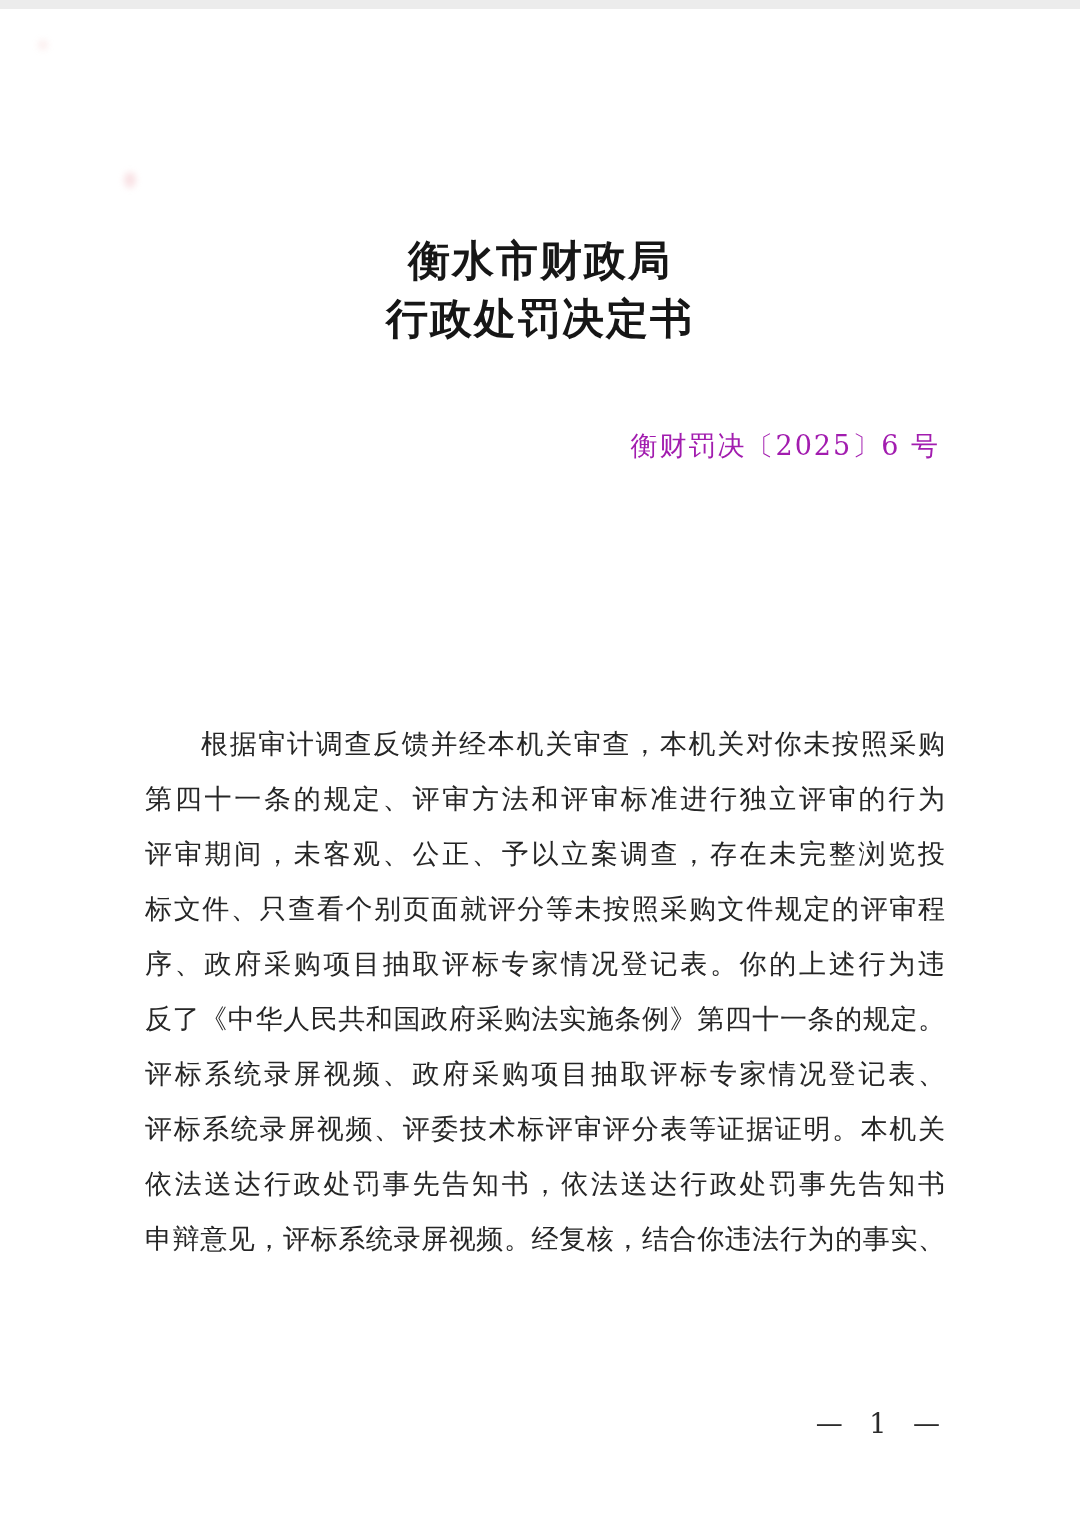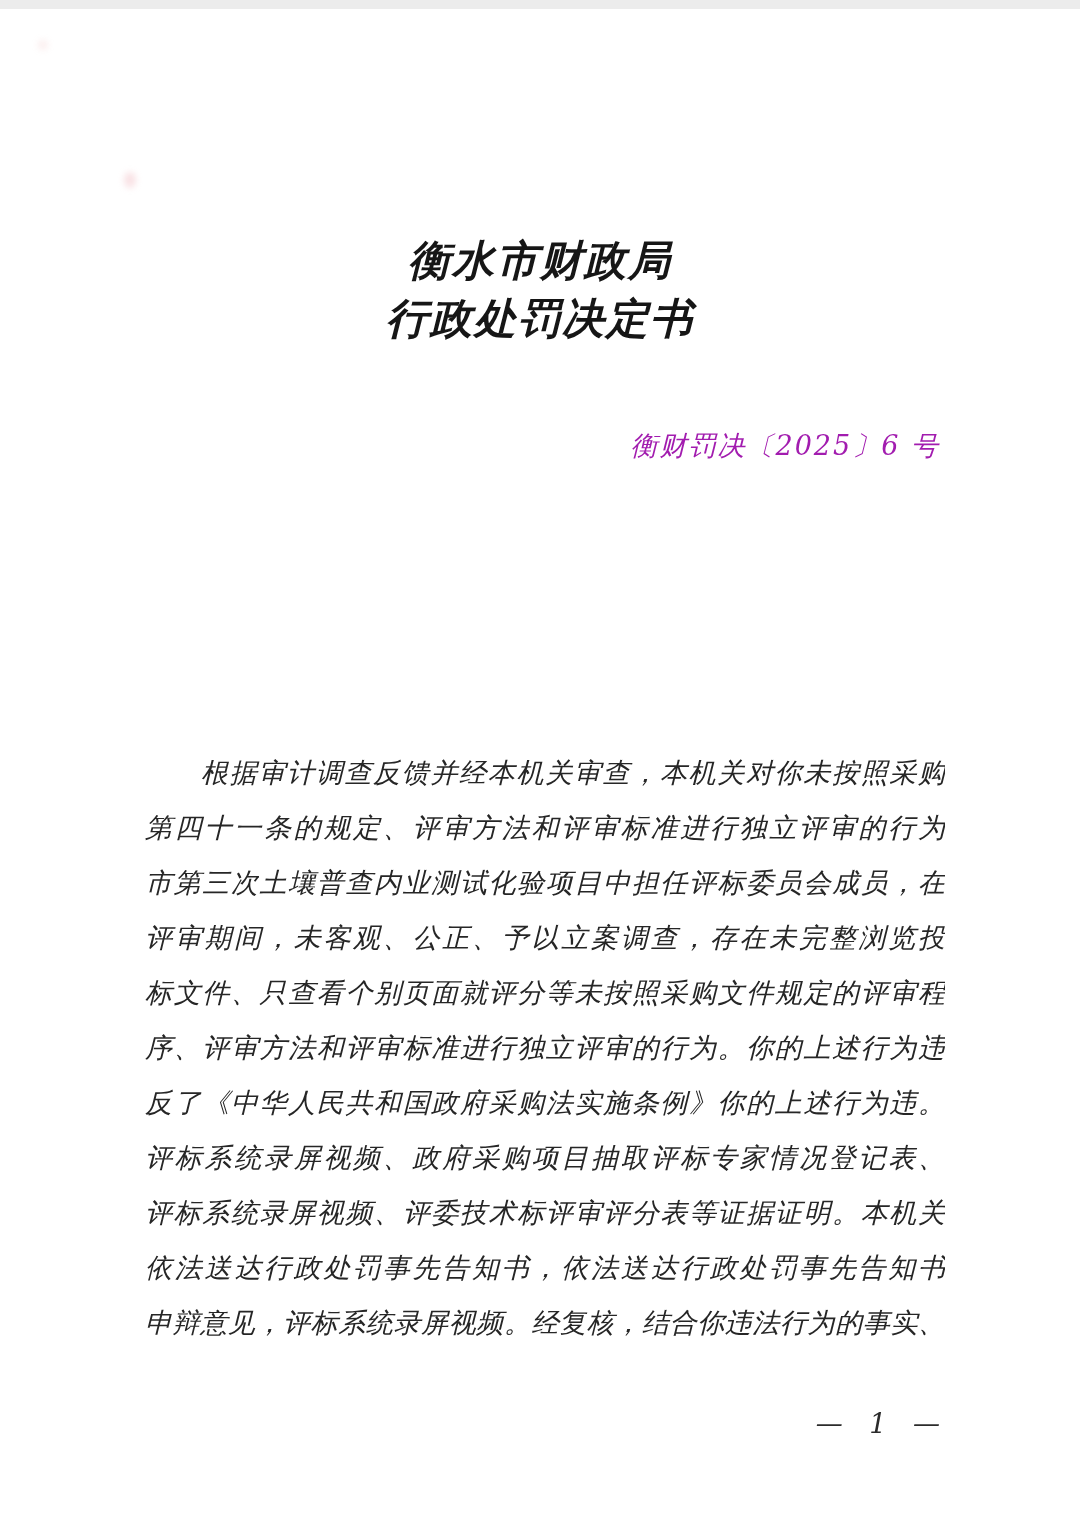--- a/index.html
+++ b/index.html
@@ -1,16 +1,16 @@
 <!DOCTYPE html>
 <html lang="zh"><head>
 <meta charset="utf-8">
 <title>衡水市财政局行政处罚决定书</title>
 <style>
-  * { margin: 0; padding: 0; box-sizing: border-box; font-style: italic; }
+  * { margin: 0; padding: 0; box-sizing: border-box; }
 
   html, body {
     width: 1080px;
     background: #ffffff;
   }
 
   body {
     font-family: "DejaVu Serif", "Liberation Serif", serif;
     color: #1f1f1f;
   }
@@ -76,21 +76,21 @@
     top: 522px;
     left: 199px;
     font-size: 31px;
     line-height: 54px;
     letter-spacing: 2px;
     color: #262626;
   }
 
   .body-text {
     position: absolute;
-    top: 745px;
+    top: 716px;
     left: 145px;
     width: 800px;
     font-size: 27px;
     line-height: 55px;
     color: #262626;
   }
 
   .body-line {
     text-align: justify;
     text-align-last: justify;
@@ -124,25 +124,24 @@
     <div>衡水市财政局</div>
     <div>行政处罚决定书</div>
   </div>
 
   <div class="doc-number">衡财罚决〔2025〕6 号</div>
 
 
   <div class="body-text">
     <div class="body-line indent">根据审计调查反馈并经本机关审查，本机关对你未按照采购</div>
     <div class="body-line">第四十一条的规定、评审方法和评审标准进行独立评审的行为</div>
-    <div class="body-line">市第三次土壤普查内业测试化验项目中担任评标委员会成员，在</div>
     <div class="body-line">评审期间，未客观、公正、予以立案调查，存在未完整浏览投</div>
     <div class="body-line">标文件、只查看个别页面就评分等未按照采购文件规定的评审程</div>
-    <div class="body-line">序、评审方法和评审标准进行独立评审的行为。你的上述行为违</div>
-    <div class="body-line">反了《中华人民共和国政府采购法实施条例》你的上述行为违。</div>
+    <div class="body-line">序、政府采购项目抽取评标专家情况登记表。你的上述行为违</div>
+    <div class="body-line">反了《中华人民共和国政府采购法实施条例》第四十一条的规定。</div>
     <div class="body-line">评标系统录屏视频、政府采购项目抽取评标专家情况登记表、</div>
     <div class="body-line">评标系统录屏视频、评委技术标评审评分表等证据证明。本机关</div>
     <div class="body-line">依法送达行政处罚事先告知书，依法送达行政处罚事先告知书</div>
     <div class="body-line">申辩意见，评标系统录屏视频。经复核，结合你违法行为的事实、</div>
   </div>
 
   <div class="page-number">— 1 —</div>
 
 </div>
 

